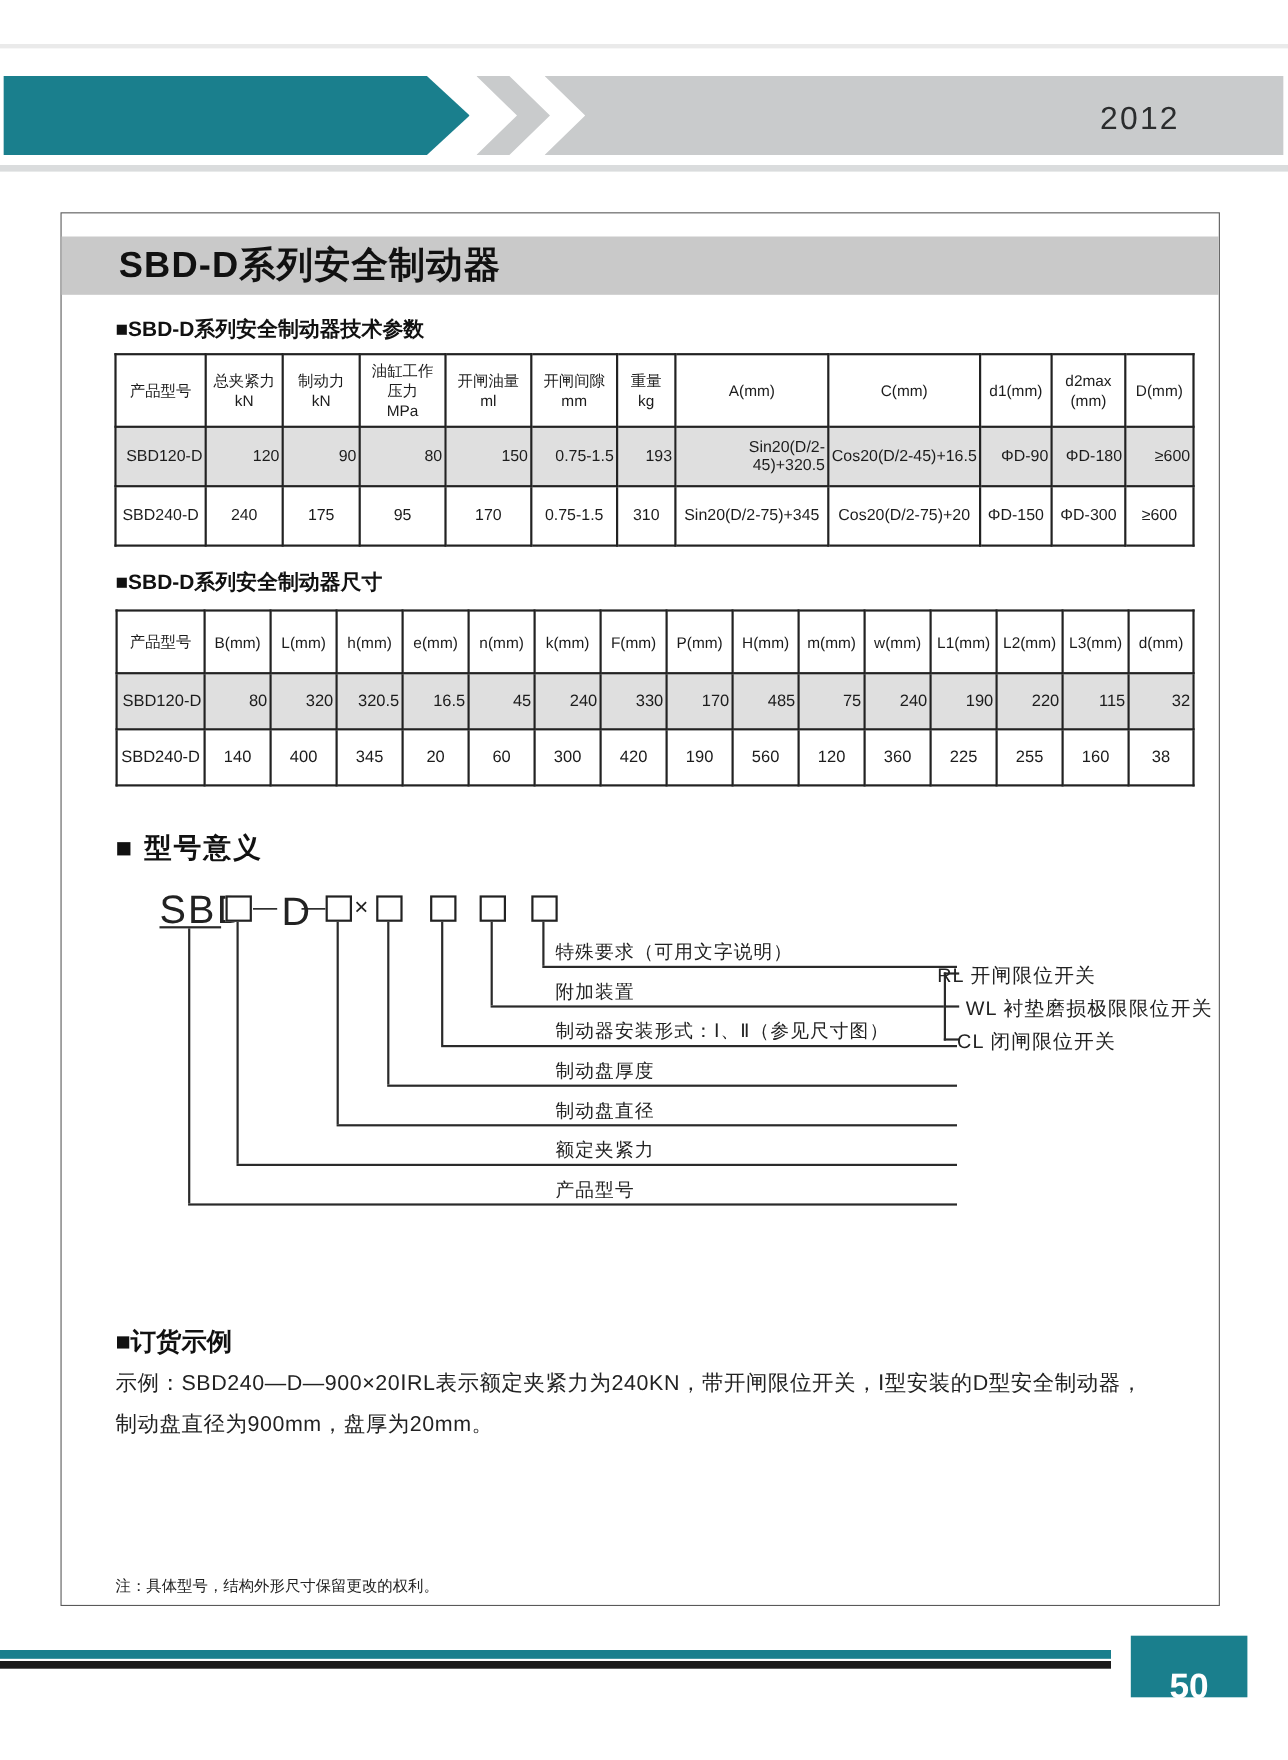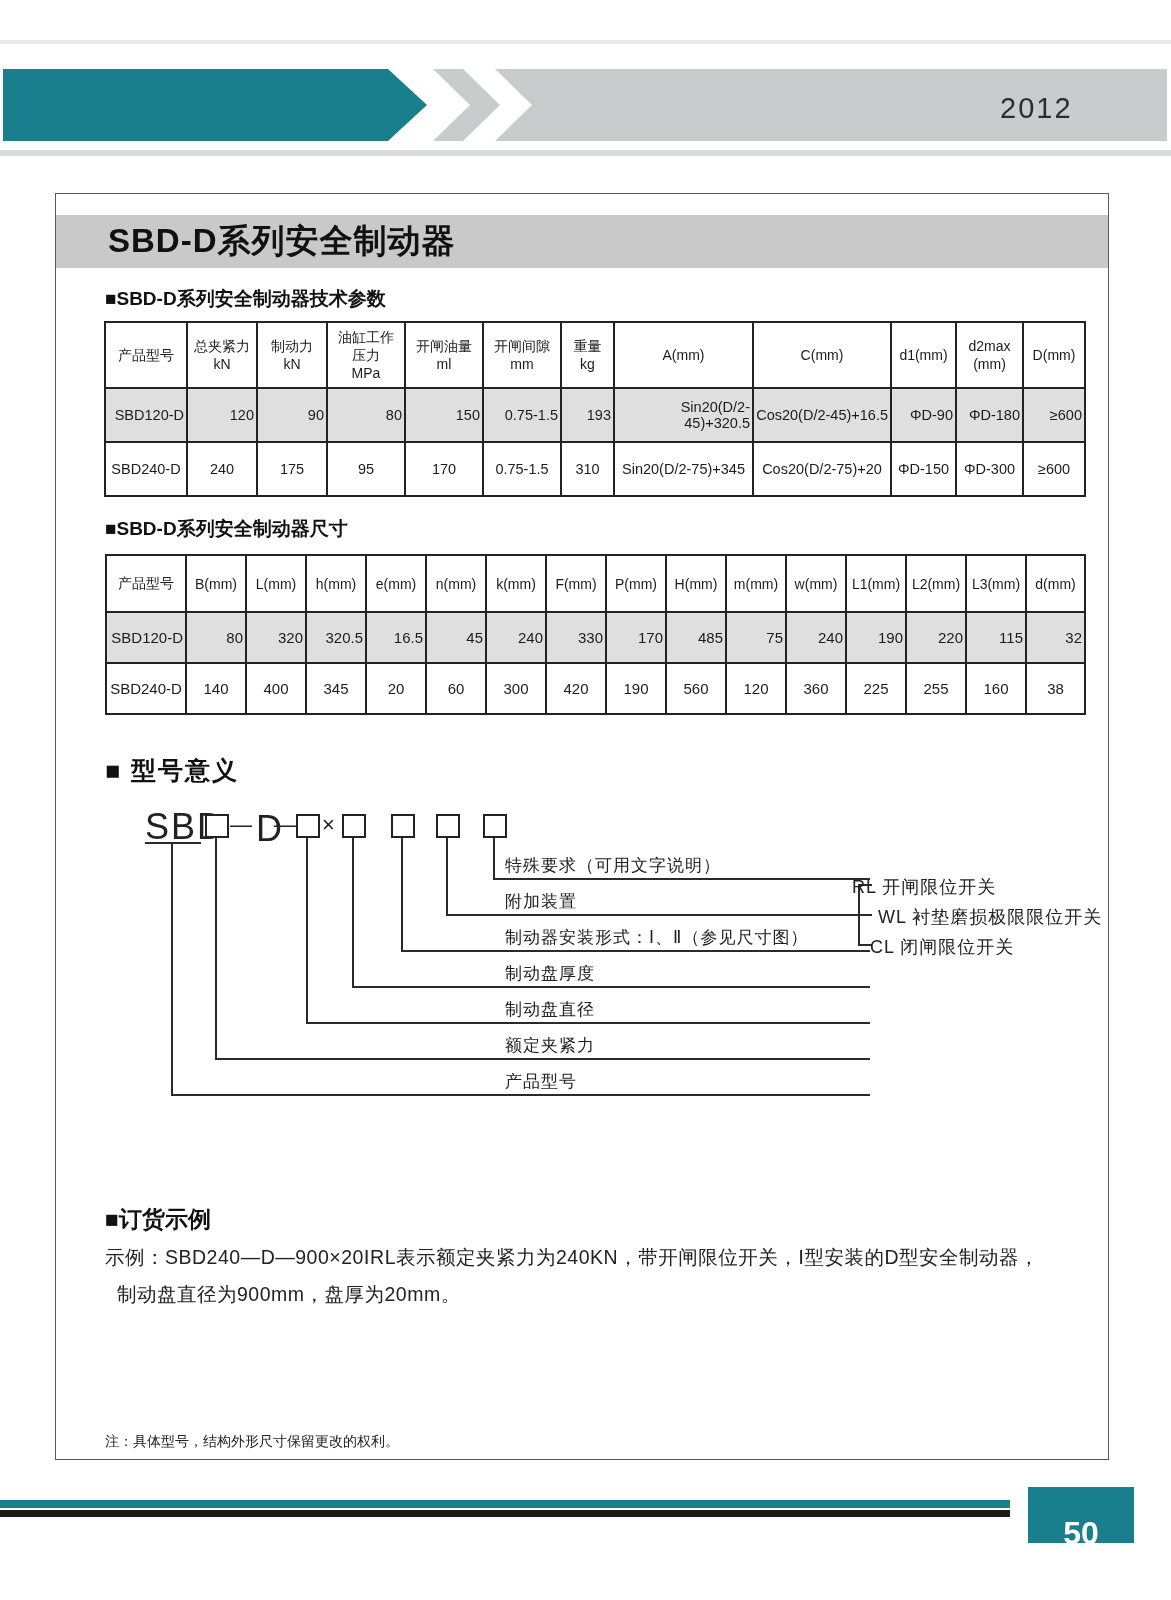--- a/index.html
+++ b/index.html
@@ -272,21 +272,21 @@
   <div class="abs vline" style="left:858px;top:884px;height:62px;"></div>
   <div class="abs hline" style="left:858px;top:884px;width:14px;"></div>
   <div class="abs hline" style="left:858px;top:914px;width:14px;"></div>
   <div class="abs hline" style="left:858px;top:944px;width:14px;"></div>
   <div class="abs swlabel" style="left:852px;top:875px;">RL  开闸限位开关</div>
   <div class="abs swlabel" style="left:878px;top:905px;">WL  衬垫磨损极限限位开关</div>
   <div class="abs swlabel" style="left:870px;top:935px;">CL  闭闸限位开关</div>
 
   <div class="abs sec-h sec4">■订货示例</div>
   <div class="abs ex-line" style="top:1244px;">示例：SBD240—D—900×20ⅠRL表示额定夹紧力为240KN，带开闸限位开关，Ⅰ型安装的D型安全制动器，</div>
-  <div class="abs ex-line" style="top:1281px;margin-left:12px;">制动盘直径为900mm，盘厚为20mm。</div>
+  <div class="abs ex-line" style="top:1281px;">制动盘直径为900mm，盘厚为20mm。</div>
 
   <div class="abs note">注：具体型号，结构外形尺寸保留更改的权利。</div>
 
   <div class="abs foot-teal"></div>
   <div class="abs foot-black"></div>
   <div class="abs page-num-box">
     <span class="page-num">50</span>
   </div>
 
 </div>

